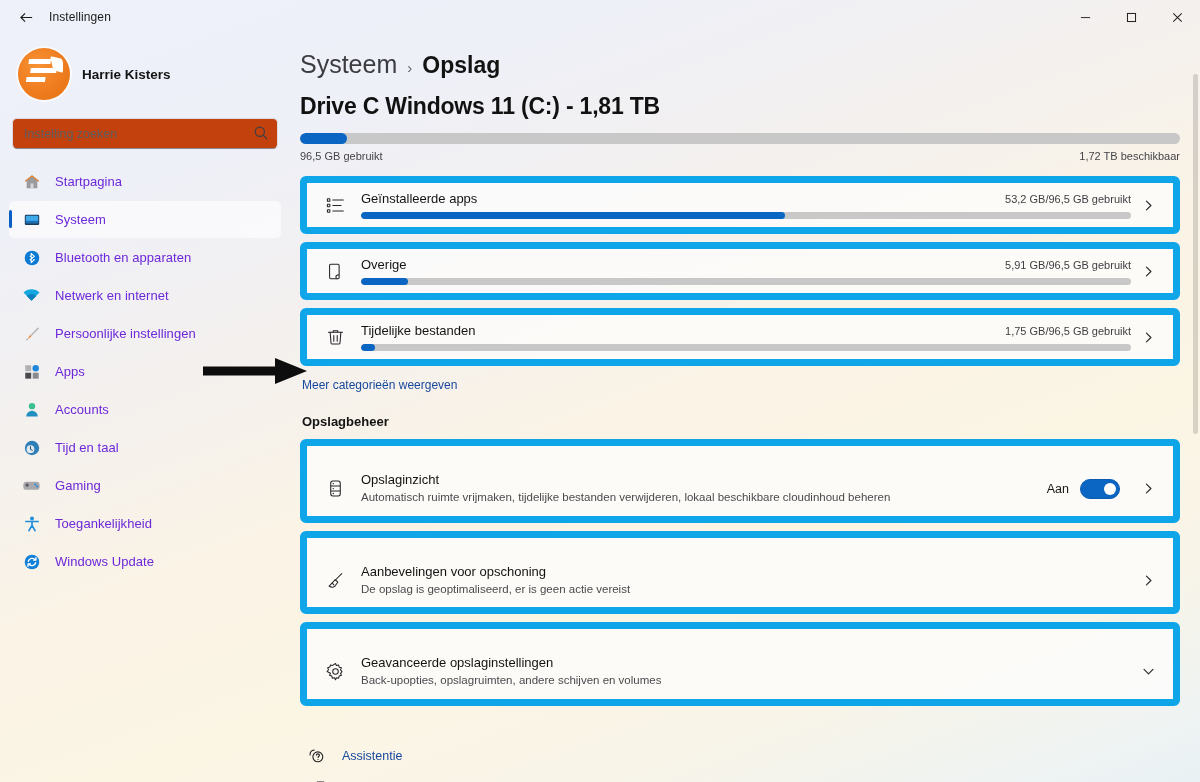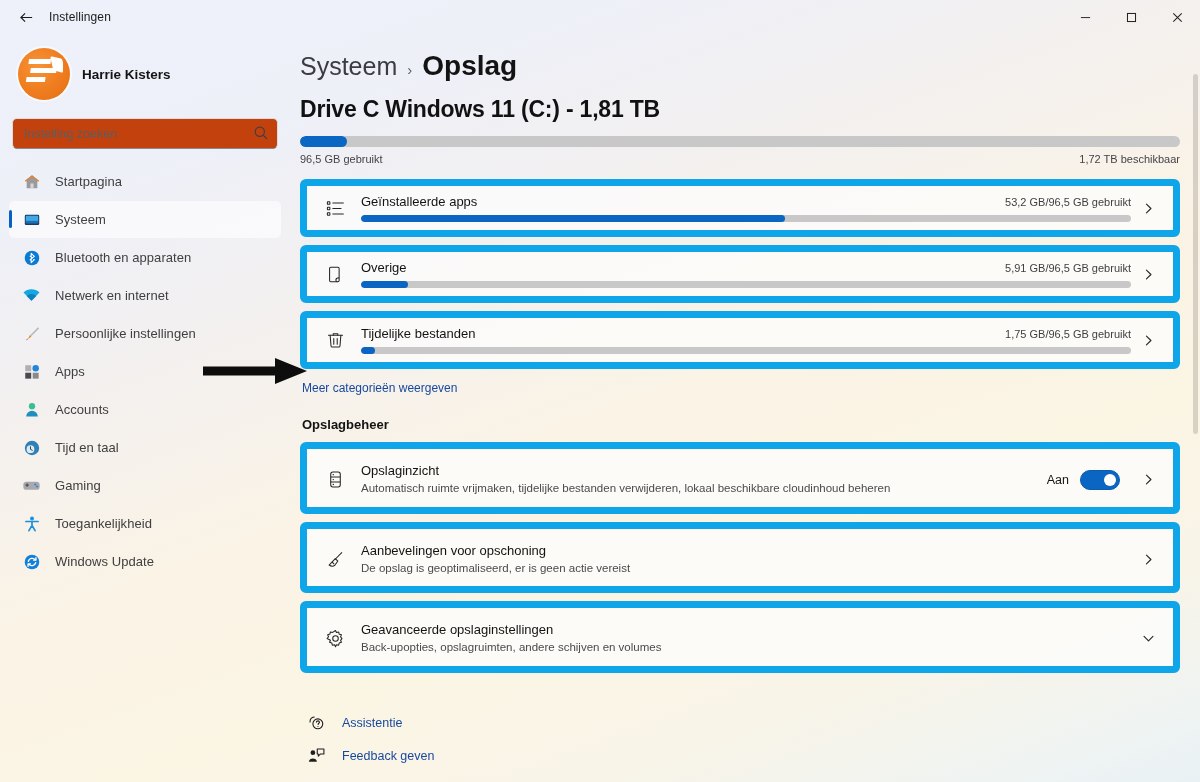--- a/index.html
+++ b/index.html
@@ -148,41 +148,41 @@
     left: 0; top: 9px;
     width: 3px; height: 18px;
     border-radius: 2px;
     background: #0a5fc4;
   }
   .navicon {
     width: 19px; height: 19px;
     flex: 0 0 19px;
     display: flex; align-items: center; justify-content: center;
   }
-  .navlabel { font-size: 13px; color: #404040; letter-spacing: .05px; }
+  .navlabel { font-size: 13px; color: #6d28d9; letter-spacing: .05px; }
 
   
   .content {
     flex: 1;
     padding: 16px 20px 0 10px;
     overflow: hidden;
     position: relative;
   }
   .breadcrumb {
     display: flex; align-items: baseline;
     gap: 10px;
     margin-bottom: 14px;
   }
   .bc-parent {
     font-size: 25px;
     color: #3c3c40;
     cursor: pointer;
   }
   .bc-sep { font-size: 15px; color: #606064; }
-  .bc-current { font-size: 28px; font-weight: bold; color: #131313; }
+  .bc-current { font-size: 23px; font-weight: bold; color: #131313; }
 
   .drive-title {
     font-size: 23px;
     font-weight: bold;
     color: #111;
     margin-bottom: 13px;
     letter-spacing: -.2px;
   }
 
   .drive-bar {
@@ -258,21 +258,21 @@
 
   .section-head {
     font-size: 13px;
     font-weight: bold;
     color: #131313;
     margin-bottom: 10px;
     margin-left: 2px;
   }
 
   
-  .set-card { min-height: 62px; padding: 4px 8px 0 16px; }
+  .set-card { min-height: 62px; padding: 16px 8px 0 16px; }
   .set-icon {
     width: 24px; height: 24px;
     flex: 0 0 24px;
     color: #252528;
     display: flex; align-items: center; justify-content: center;
     margin-right: 14px;
   }
   .set-body { flex: 1; padding: 10px 0; min-width: 0; }
   .set-title { font-size: 13px; color: #131313; margin-bottom: 3px; }
   .set-sub { font-size: 11.5px; color: #4a4a4e; line-height: 1.35; }

